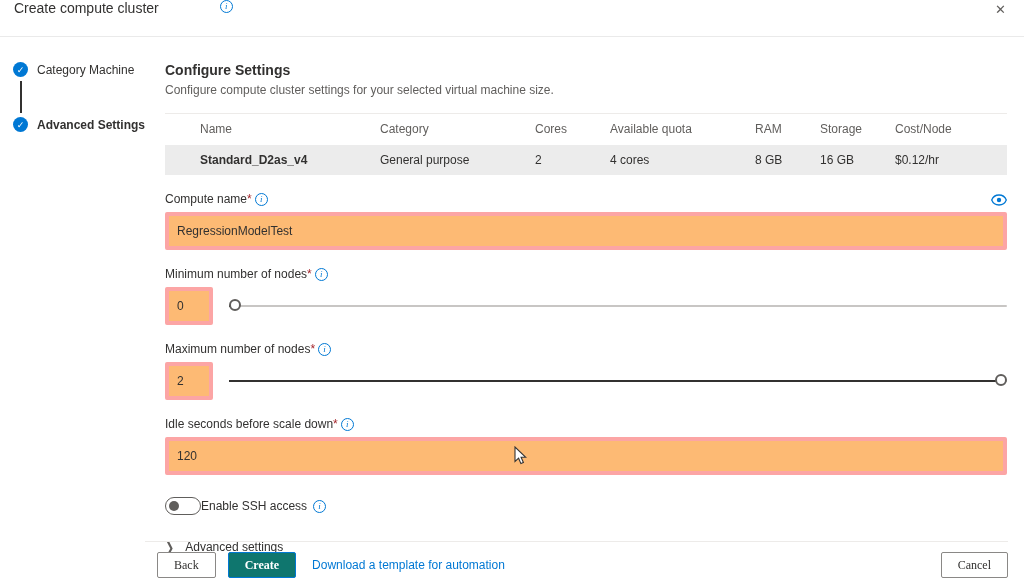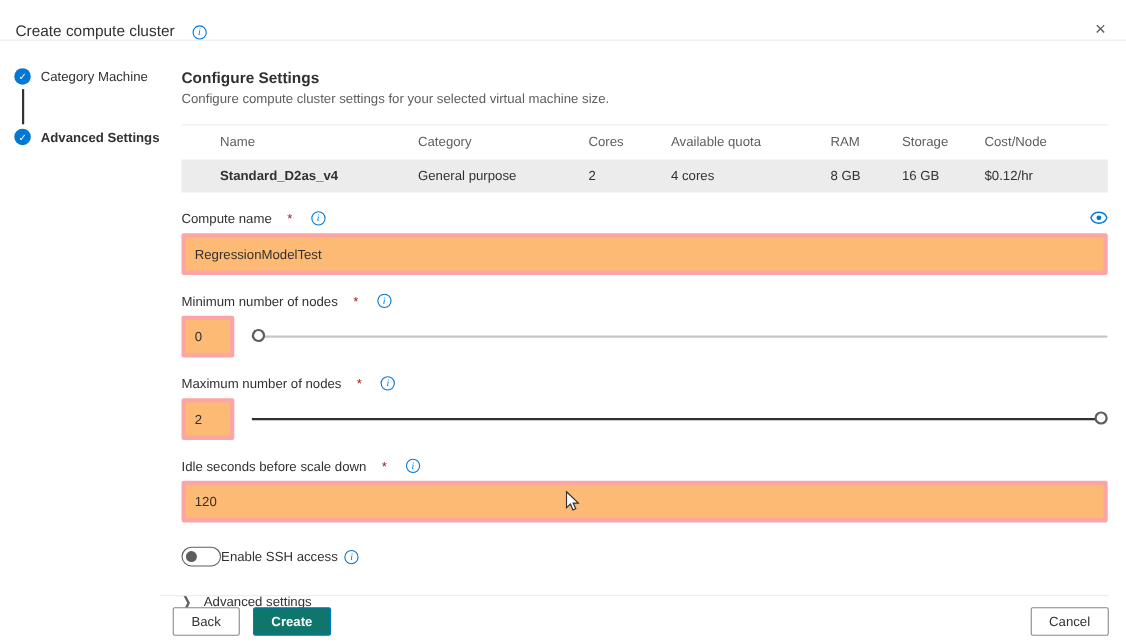--- a/index.html
+++ b/index.html
@@ -7,21 +7,21 @@
   body {
     width:1024px; height:584px; position:relative; overflow:hidden;
     background:#ffffff; color:#323130;
     font-family:"Liberation Sans", sans-serif; font-size:12px;
   }
 
   
   .hdr {
     position:absolute; top:0; left:0; right:0; height:37px;
     border-bottom:1px solid #eaeaea;
-    display:flex; align-items:flex-end; padding:0 14px;
+    display:flex; align-items:flex-start; padding:0 14px;gap:45px;
   }
   .hdr-title { font-size:14px; color:#323130; }
   .info-icon {
     display:inline-flex; width:13px; height:13px; border:1px solid #0078d4;
     border-radius:50%; color:#0078d4; font-size:9px; line-height:1;
     align-items:center; justify-content:center; flex:0 0 auto;
     font-family:"Liberation Serif", serif; font-style:italic; cursor:pointer;
   }
   .hdr .info-icon { margin-left:16px; }
   .close-btn { margin-left:auto; color:#605e5c; font-size:13px; cursor:pointer; padding:2px 4px; }
@@ -46,21 +46,21 @@
   .t-head, .t-row {
     display:grid;
     grid-template-columns:215px 155px 75px 145px 65px 75px 1fr;
     align-items:center; font-size:12px;
   }
   .t-head { height:30px; border-top:1px solid #edebe9; color:#605e5c; }
   .t-row { height:30px; background:#ececec; color:#323130; margin-top:2px; cursor:pointer; }
   .t-head > div:first-child, .t-row > div:first-child { padding-left:35px; }
   .t-row > div:first-child { font-weight:700; }
 
-  .label-row { display:flex; align-items:flex-start; gap:17px; margin-top:17px; font-size:12px; }
+  .label-row { display:flex; align-items:flex-end; gap:3px; margin-top:17px; font-size:12px; }
   .req { color:#a4262c; margin-left:-3px; }
   .eye { margin-left:auto; cursor:pointer; display:flex; }
 
   .text-input {
     width:100%; height:38px; border:4px solid #fca5a5; border-radius:2px;
     font-family:inherit; font-size:12px; color:#323130; padding:0 8px; margin-top:6px;
     background:#fdba74;
   }
   .small-input { width:48px; }
 
@@ -86,21 +86,21 @@
   .adv-row { display:flex; align-items:center; gap:11px; margin-top:25px; cursor:pointer; }
   .chevron { color:#605e5c; font-size:11px; transform:scaleY(1.25); display:inline-block; }
   .adv-label { font-size:12px; color:#323130; }
 
   
   .footer-line { position:absolute; left:145px; right:16px; top:541px; border-top:1px solid #edebe9; }
   .footer { position:absolute; left:157px; right:16px; top:552px; display:flex; align-items:center; }
   .btn {
     height:26px; padding:0 16px; font-size:12px; border-radius:2px;
     border:1px solid #8a8886; background:#fff; color:#323130;
-    font-family:Liberation Sans, sans-serif; cursor:pointer;
+    font-family:Liberation Serif, serif; cursor:pointer;
   }
   .btn-primary { background:#0f766e; border-color:#0078d4; color:#fff; font-weight:700; margin-left:12px; }
   .link { color:#0078d4; font-size:12px; text-decoration:none; margin-left:16px; cursor:pointer; }
   .btn-cancel { margin-left:auto; }
 
   .cursor { position:absolute; left:514px; top:446px; pointer-events:none; }
 </style>
 </head>
 <body>
 
@@ -213,20 +213,21 @@
   <div class="adv-row">
     <span class="chevron">❯</span>
     <span class="adv-label">Advanced settings</span>
   </div>
 </div>
 
 <div class="footer-line"></div>
 <div class="footer">
   <button class="btn">Back</button>
   <button class="btn btn-primary">Create</button>
+  <a class="link">Download a template for automation</a>
   <button class="btn btn-cancel">Cancel</button>
 </div>
 
 <div class="cursor">
   <svg width="13" height="19" viewBox="0 0 13 19">
     <path d="M1,1 L1,15.5 L4.6,12.2 L6.9,17.6 L9.4,16.5 L7.1,11.3 L11.8,11.3 Z" fill="#ffffff" stroke="#333333" stroke-width="1.1"></path>
   </svg>
 </div>
 
 </body></html>

